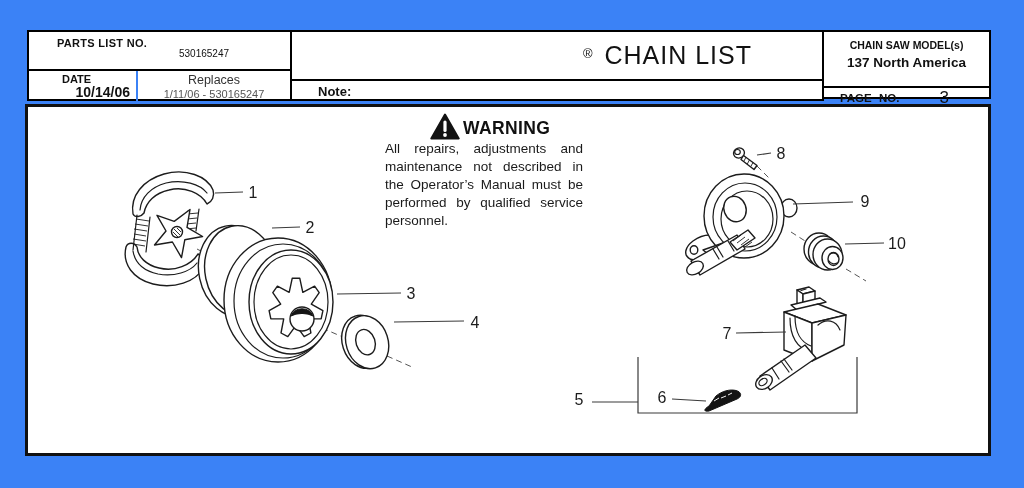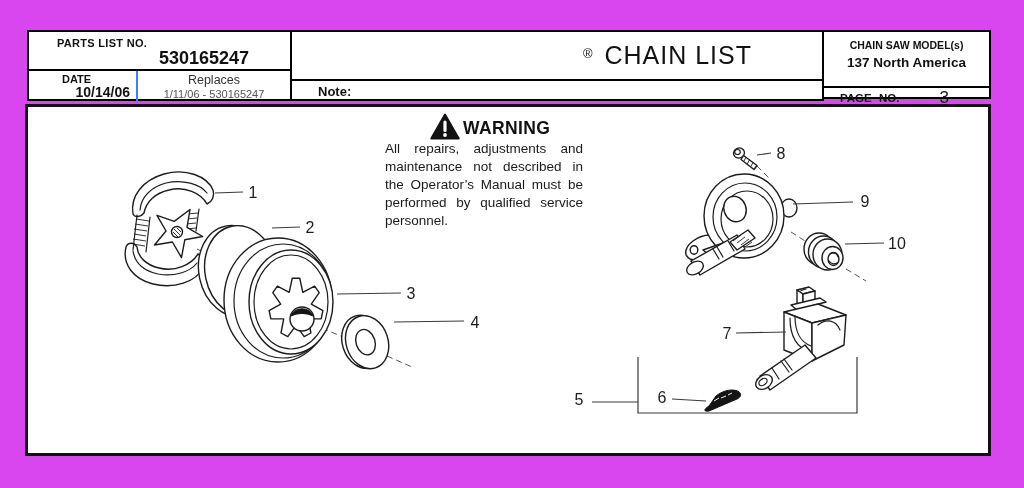--- a/index.html
+++ b/index.html
@@ -1,23 +1,23 @@
 <!DOCTYPE html>
 <html><head>
 <meta charset="utf-8">
 <style>
   html,body{margin:0;padding:0;background:#fff;}
-  .page{position:relative;width:1024px;height:488px;background:#d946ef;overflow:hidden;
+  .page{position:relative;width:1024px;height:488px;background:#3b82f6;overflow:hidden;
         font-family:"Liberation Sans","DejaVu Sans",sans-serif;color:#111;}
   .box{position:absolute;border:2px solid #000;box-sizing:border-box;background:#fff;}
   
   .hdr-left{left:27px;top:30px;width:265px;height:71px;}
   .hl-r1{position:relative;height:37px;border-bottom:2px solid #000;}
   .pln-label{position:absolute;left:28px;top:5px;font-size:11px;font-weight:bold;letter-spacing:.3px;}
-  .pln-value{position:absolute;left:95px;top:16px;width:160px;text-align:center;font-size:18px;font-weight:bold;}
+  .pln-value{position:absolute;left:95px;top:16px;width:160px;text-align:center;font-size:10px;font-weight:normal;}
   .hl-r2{display:flex;height:30px;}
   .cell-date{position:relative;width:109px;border-right:2px solid #3b82f6;box-sizing:border-box;}
   .date-label{position:absolute;left:33px;top:2px;font-size:11px;font-weight:bold;}
   .date-value{position:absolute;right:6px;top:13px;font-size:14px;font-weight:bold;}
   .cell-replaces{flex:1;text-align:center;}
   .replaces-label{font-size:12.5px;color:#333;margin-top:2px;}
   .replaces-value{font-size:11px;color:#555;margin-top:1px;}
   
   .hdr-center{left:290px;top:30px;width:534px;height:71px;}
   .hc-r1{height:47px;border-bottom:2px solid #000;display:flex;align-items:center;

